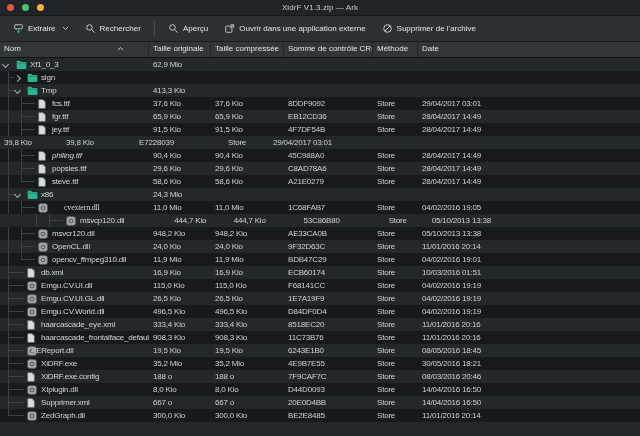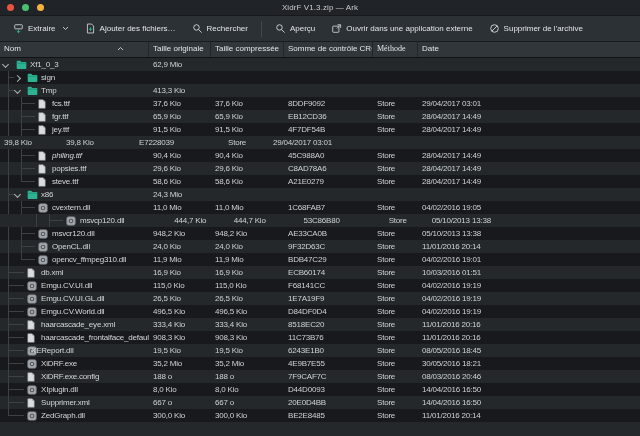--- a/index.html
+++ b/index.html
@@ -70,29 +70,20 @@
         <span class="tlabel">Extraire</span>
         <span class="tchev">
           <svg width="7" height="5" viewBox="0 0 8 6">
             <path d="M1 1.2l3 3 3-3" fill="none" stroke="#c5c8cb" stroke-width="1.2"></path>
           </svg>
         </span>
       </button>
       <button class="tbtn">
         <span class="ticon">
           <svg width="11" height="11" viewBox="0 0 16 16">
-            <path d="M3.5 1.5h6l3 3v10h-9z" fill="none" stroke="#d8dbde" stroke-width="1.2"></path>
-            <path d="M8 6.5v5M5.5 9h5" stroke="#2db392" stroke-width="1.4" fill="none"></path>
-          </svg>
-        </span>
-        <span class="tlabel">Ajouter des fichiers…</span>
-      </button>
-      <button class="tbtn">
-        <span class="ticon">
-          <svg width="11" height="11" viewBox="0 0 16 16">
             <circle cx="6.5" cy="6.5" r="4" fill="none" stroke="#d8dbde" stroke-width="1.3"></circle>
             <path d="M9.5 9.5L14 14" stroke="#d8dbde" stroke-width="1.3"></path>
           </svg>
         </span>
         <span class="tlabel">Rechercher</span>
       </button>
       <div class="tsep"></div>
       <button class="tbtn">
         <span class="ticon">
           <svg width="11" height="11" viewBox="0 0 16 16">
@@ -123,21 +114,21 @@
     </div>
   <div class="thead">
       <div class="hcell" style="width: 149px;"><span>Nom</span><span class="sortcaret">
           <svg width="7" height="5" viewBox="0 0 8 6">
             <path d="M1 4.8l3-3 3 3" fill="none" stroke="#c5c8cb" stroke-width="1.2"></path>
           </svg>
         </span></div>
       <div class="hcell" style="width: 62px;"><span>Taille originale</span></div>
       <div class="hcell" style="width: 73px;"><span>Taille compressée</span></div>
       <div class="hcell" style="width: 89px;"><span>Somme de contrôle CRC</span></div>
-      <div class="hcell" style="width: 45px; font-family: Liberation Serif, serif;"><span>Méthode</span></div>
+      <div class="hcell" style="width: 45px;"><span>Méthode</span></div>
       <div class="hcell" style="width: 222px;"><span>Date</span></div>
     </div>
   <div class="rows">
       <div class="row odd">
         <div class="cell namecell" style="width: 149px;">
           <span class="exp open" style="left: 3px;"></span>
           <span class="rowicon" style="left: 16px;">
             <svg width="11" height="9" viewBox="0 0 16 13">
               <path d="M1 2.2C1 1.5 1.5 1 2.2 1h4l1.6 1.7h6c.7 0 1.2.5 1.2 1.2v7.9c0 .7-.5 1.2-1.2 1.2H2.2C1.5 13 1 12.5 1 11.8z" fill="#2db392"></path>
               <path d="M1 4h14v1.2H1z" fill="#1d8f73"></path>
@@ -335,21 +326,21 @@
           <span class="vline" style="left: 21px;"></span>
           <span class="stub" style="left: 21px; width: 14px;"></span>
           <span class="rowicon" style="left: 38px;">
             <svg width="10" height="10" viewBox="0 0 14 14">
               <rect x="1" y="1" width="12" height="12" rx="2.5" fill="#a3a8ac"></rect>
               <rect x="1" y="1" width="12" height="12" rx="2.5" fill="none" stroke="#6e747a" stroke-width="1"></rect>
               <circle cx="7" cy="7" r="3.3" fill="#595e63"></circle>
               <circle cx="7" cy="7" r="1.3" fill="#caced1"></circle>
             </svg>
           </span>
-          <span class="rowlabel" style="left: 52px;">cvextern.dll</span>
+          <span class="rowlabel" style="left: 64px; font-family: Liberation Serif, serif;">cvextern.dll</span>
         </div>
         <div class="cell" style="width: 62px;">11,0 Mio</div>
         <div class="cell" style="width: 73px;">11,0 Mio</div>
         <div class="cell" style="width: 89px;">1C68FAB7</div>
         <div class="cell" style="width: 45px;">Store</div>
         <div class="cell" style="width: 222px;">04/02/2016 19:05</div>
       </div>
       <div class="row odd">
         <div class="cell namecell" style="width: 149px; margin-left: 28px;">
           <span class="vline" style="left: 8px;"></span>

